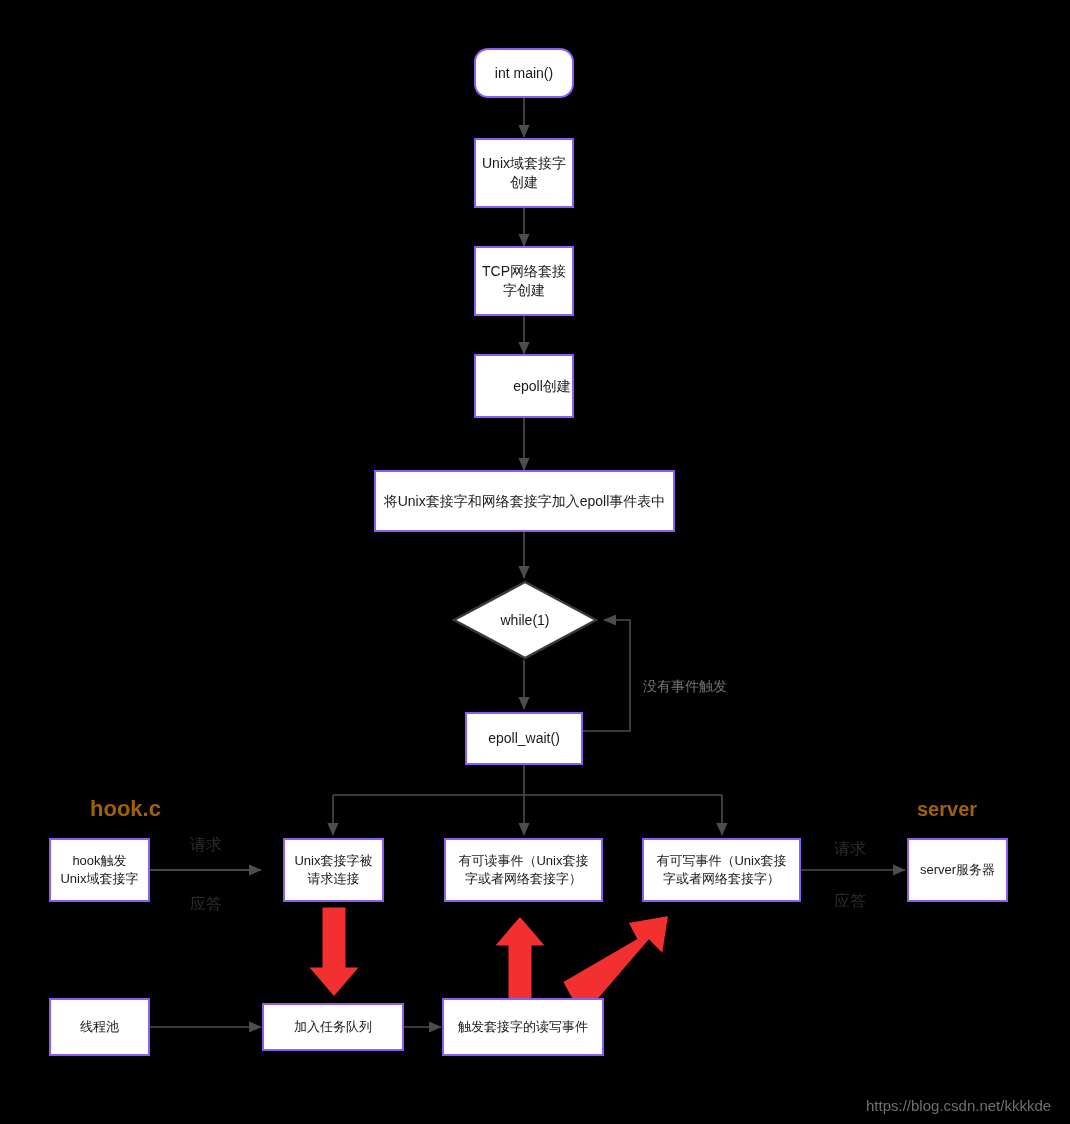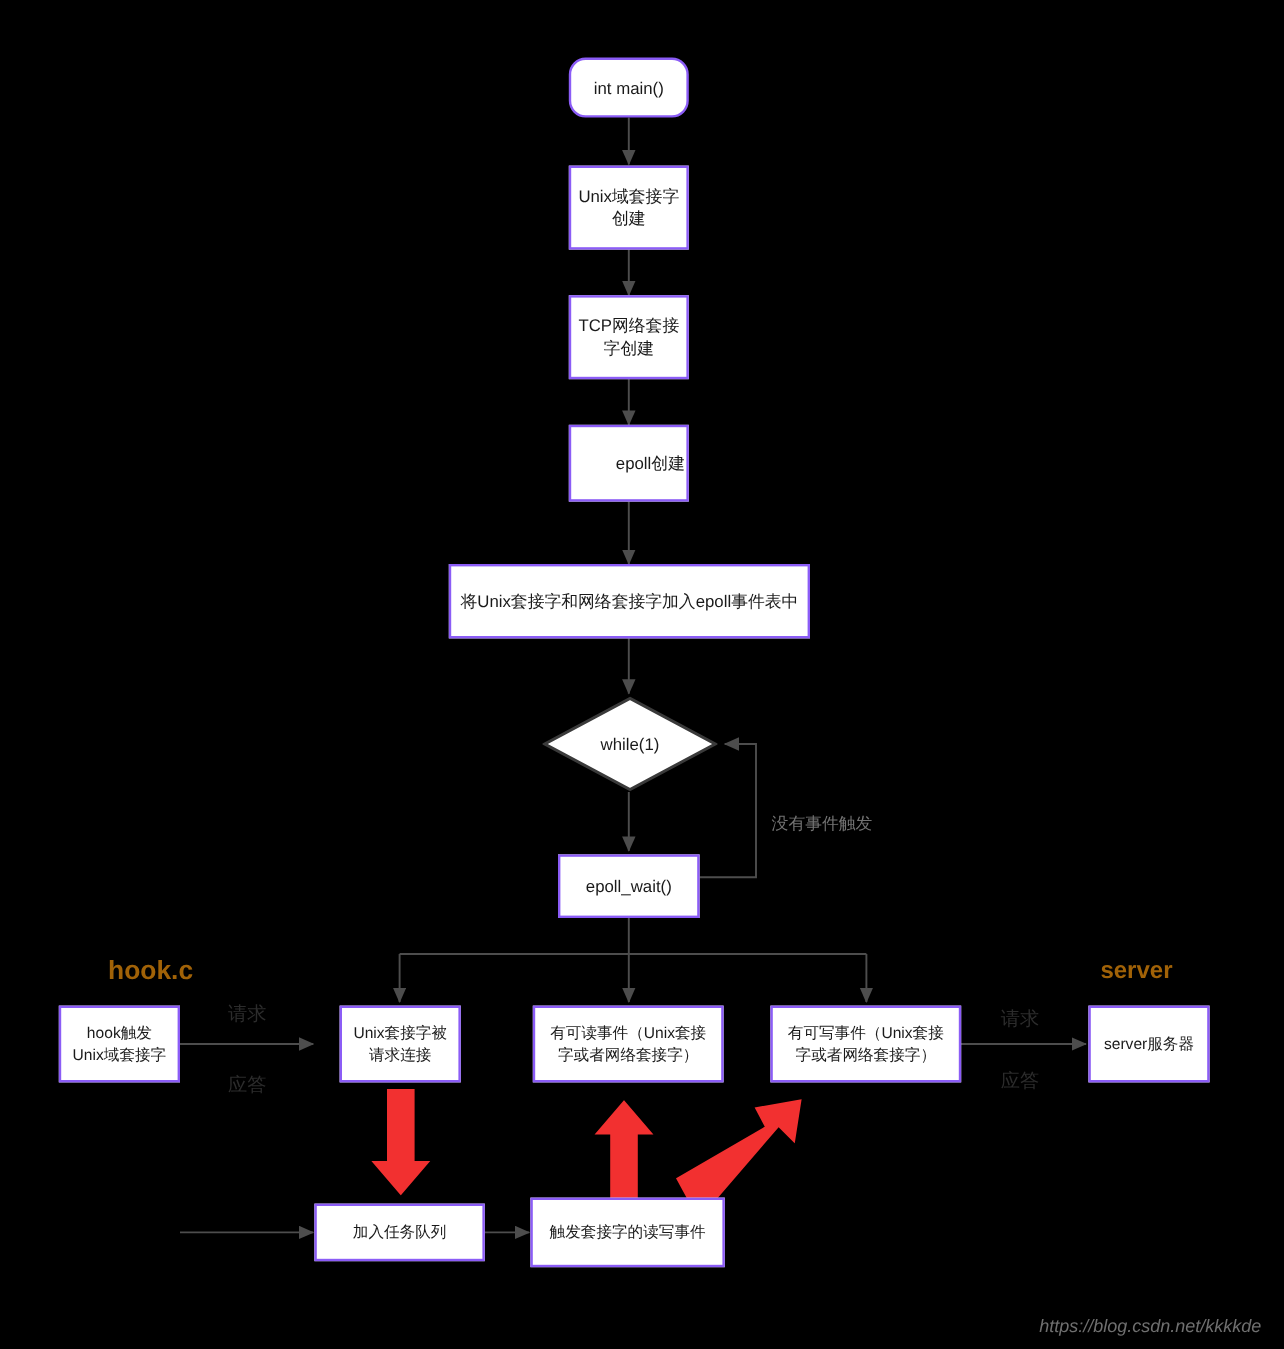--- a/index.html
+++ b/index.html
@@ -170,31 +170,32 @@
 请求连接</div>
 
   <div class="node fs13" style="left:444px;top:838px;width:159px;height:64px;">有可读事件（Unix套接
 字或者网络套接字）</div>
 
   <div class="node fs13" style="left:642px;top:838px;width:159px;height:64px;">有可写事件（Unix套接
 字或者网络套接字）</div>
 
   <div class="node fs13" style="left:907px;top:838px;width:101px;height:64px;">server服务器</div>
 
+  <div class="node fs13" style="left:49px;top:998px;width:101px;height:58px;">线程池</div>
 
   <div class="node fs13" style="left:262px;top:1003px;width:142px;height:48px;">加入任务队列</div>
 
   <div class="node fs13" style="left:442px;top:998px;width:162px;height:58px;">触发套接字的读写事件</div>
 
   <div class="loop-label fs14" style="left:643px;top:678px;">没有事件触发</div>
 
   <div class="edge-label fs16" style="left:190px;top:835px;">请求</div>
   <div class="edge-label fs16" style="left:190px;top:894px;">应答</div>
 
   <div class="edge-label fs16" style="left:834px;top:839px;">请求</div>
   <div class="edge-label fs16" style="left:834px;top:891px;">应答</div>
 
   <div class="section-label fs22" style="left:90px;top:796px;">hook.c</div>
   <div class="section-label fs20" style="left:917px;top:798px;">server</div>
 
-  <div class="watermark" style="left:866px;top:1097px;font-style:italic;">https://blog.csdn.net/kkkkde</div>
+  <div class="watermark" style="left:866px;top:1097px;">https://blog.csdn.net/kkkkde</div>
 
 </div>
 
 </body></html>

